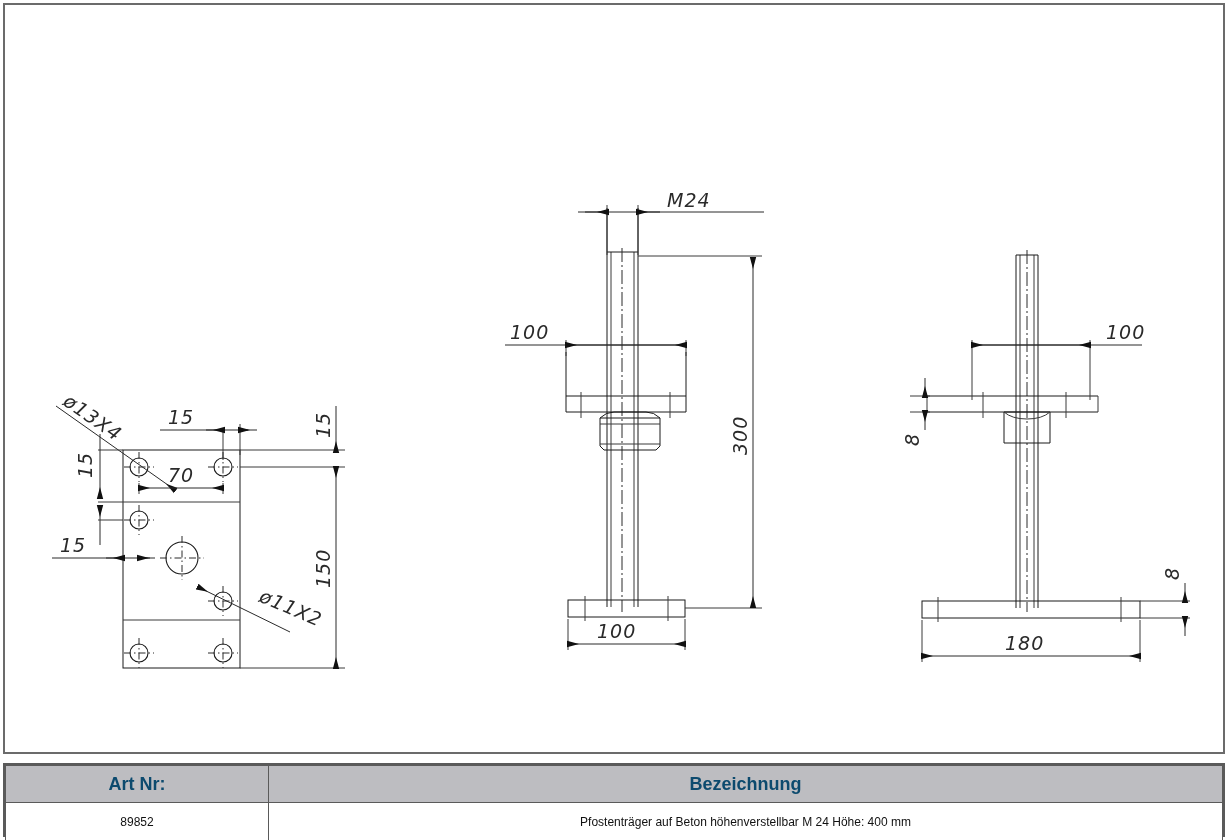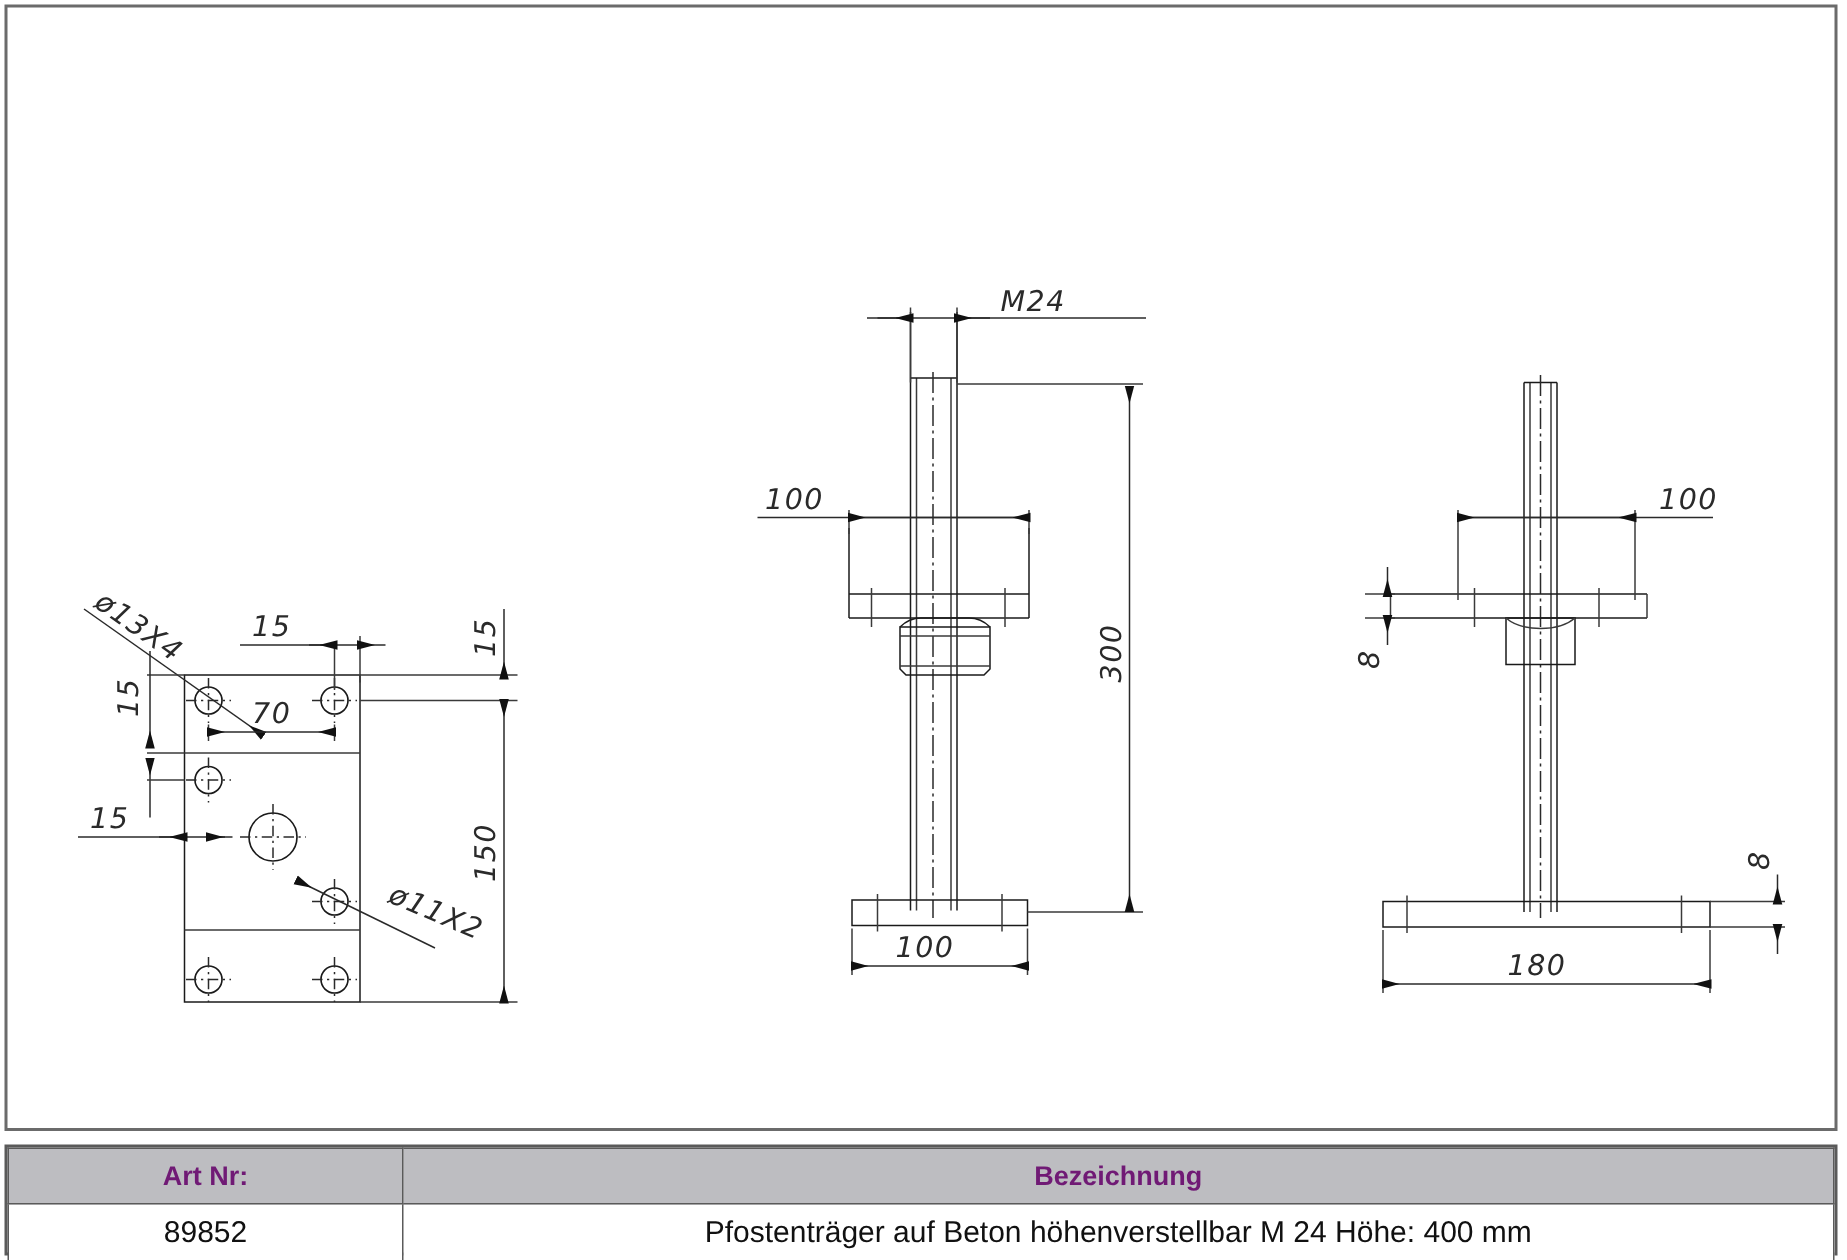--- a/index.html
+++ b/index.html
@@ -70,26 +70,26 @@
   #title-block th, #title-block td {
     border: 1px solid #5a5a5a;
     text-align: center;
     vertical-align: middle;
     font-family: "Liberation Sans", sans-serif;
   }
   #title-block th {
     background: #bdbdc1;
     font-size: 18px;
     font-weight: bold;
-    color: #701a75;
+    color: #0c4a6e;
     height: 34px;
   }
   #title-block td {
     background: #ffffff;
-    font-size: 20px;
+    font-size: 12px;
     color: #111;
     height: 36px;
   }
   .col-artnr { width: 260px; }
 </style>
 </head>
 <body>
 
 <div id="page">
 

